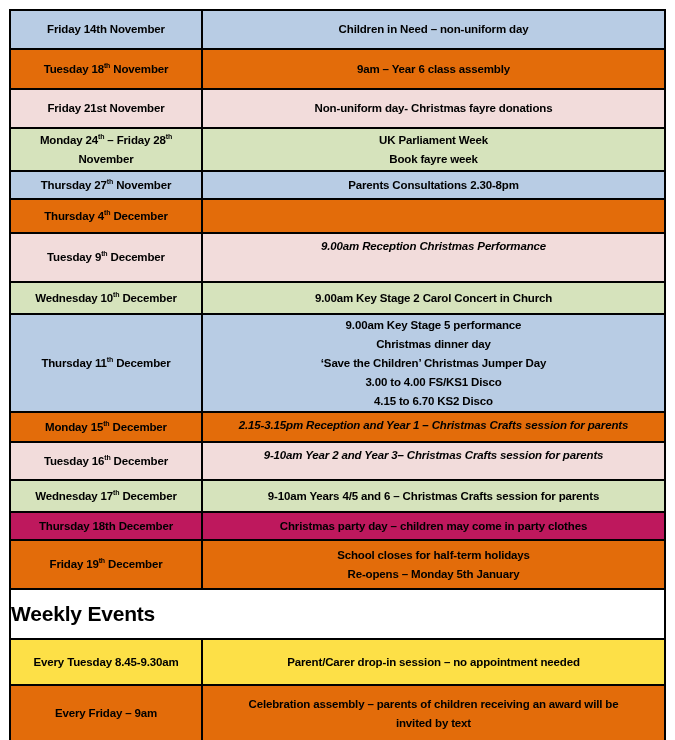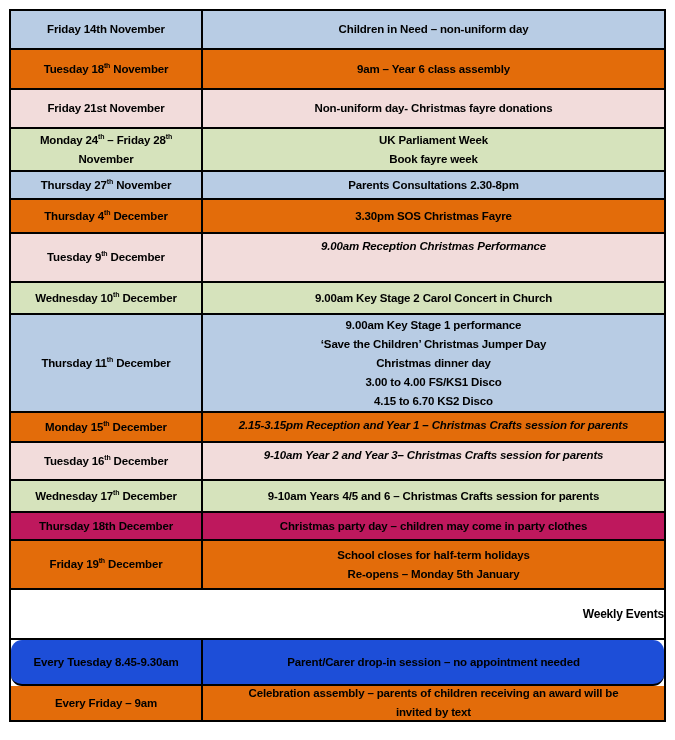--- a/index.html
+++ b/index.html
@@ -67,22 +67,22 @@
     font-size: 7px;
     vertical-align: super;
     line-height: 0;
   }
   .row.heading {
     align-items: center;
     justify-content: center;
   }
   .heading-label {
     width: 100%;
-    text-align: right;
-    font-size: 12px;
+    text-align: left;
+    font-size: 21px;
     font-weight: 700;
     letter-spacing: -0.2px;
   }
 </style>
 </head>
 <body>
 
 <div class="page">
   <div class="events-table">
       <div class="row" style="background: rgb(184, 204, 228); height: 37px;">
@@ -123,23 +123,20 @@
           <div class="date-text" style="white-space: normal;">Thursday 27<span class="sup">th</span> November</div>
         </div>
         <div class="cell event-cell">
           <div class="event-line">Parents Consultations 2.30-8pm</div>
         </div>
       </div>
       <div class="row" style="background: rgb(227, 108, 10); height: 32px;">
         <div class="cell date-cell">
           <div class="date-text" style="white-space: normal;">Thursday 4<span class="sup">th</span> December</div>
         </div>
-        <div class="cell event-cell">
-          <div class="event-line">3.30pm SOS Christmas Fayre</div>
-        </div>
       </div>
       <div class="row" style="background: rgb(242, 220, 219); height: 47px;">
         <div class="cell date-cell">
           <div class="date-text" style="white-space: normal;">Tuesday 9<span class="sup">th</span> December</div>
         </div>
         <div class="cell event-cell vtop">
           <div class="event-line">9.00am Reception Christmas Performance</div>
         </div>
       </div>
       <div class="row" style="background: rgb(214, 227, 188); height: 30px;">
@@ -148,23 +145,23 @@
         </div>
         <div class="cell event-cell">
           <div class="event-line">9.00am Key Stage 2 Carol Concert in Church</div>
         </div>
       </div>
       <div class="row" style="background: rgb(184, 204, 228); height: 96px;">
         <div class="cell date-cell">
           <div class="date-text" style="white-space: normal;">Thursday 11<span class="sup">th</span> December</div>
         </div>
         <div class="cell event-cell">
-          <div class="event-line">9.00am Key Stage 1 performance</div>
+          <div class="event-line">9.00am Key Stage 5 performance</div>
+          <div class="event-line">Christmas dinner day</div>
           <div class="event-line">‘Save the Children’ Christmas Jumper Day</div>
-          <div class="event-line">Christmas dinner day</div>
           <div class="event-line">3.00 to 4.00 FS/KS1 Disco</div>
           <div class="event-line">4.15 to 6.70 KS2 Disco</div>
         </div>
       </div>
       <div class="row" style="background: rgb(227, 108, 10); height: 28px;">
         <div class="cell date-cell">
           <div class="date-text" style="white-space: normal;">Monday 15<span class="sup">th</span> December</div>
         </div>
         <div class="cell event-cell vtop">
           <div class="event-line">2.15-3.15pm Reception and Year 1 – Christmas Crafts session for parents</div>
@@ -199,29 +196,29 @@
           <div class="date-text" style="white-space: normal;">Friday 19<span class="sup">th</span> December</div>
         </div>
         <div class="cell event-cell">
           <div class="event-line">School closes for half-term holidays</div>
           <div class="event-line">Re-opens – Monday 5th January</div>
         </div>
       </div>
       <div class="row heading" style="background: rgb(255, 255, 255); height: 48px;">
         <div class="heading-label">Weekly Events</div>
       </div>
-      <div class="row" style="background: #1d4ed8; height: 44px; border-radius: 11px;">
+      <div class="row" style="background: #fde047; height: 44px;">
         <div class="cell date-cell">
           <div class="date-text" style="white-space: normal;">Every Tuesday 8.45-9.30am</div>
         </div>
         <div class="cell event-cell">
           <div class="event-line">Parent/Carer drop-in session – no appointment needed</div>
         </div>
       </div>
-      <div class="row" style="background: rgb(227, 108, 10); height: 34px;">
+      <div class="row" style="background: rgb(227, 108, 10); height: 55px;">
         <div class="cell date-cell">
           <div class="date-text" style="white-space: normal;">Every Friday – 9am</div>
         </div>
         <div class="cell event-cell">
           <div class="event-line">Celebration assembly – parents of children receiving an award will be</div>
           <div class="event-line">invited by text</div>
         </div>
       </div>
     </div>
 </div>

